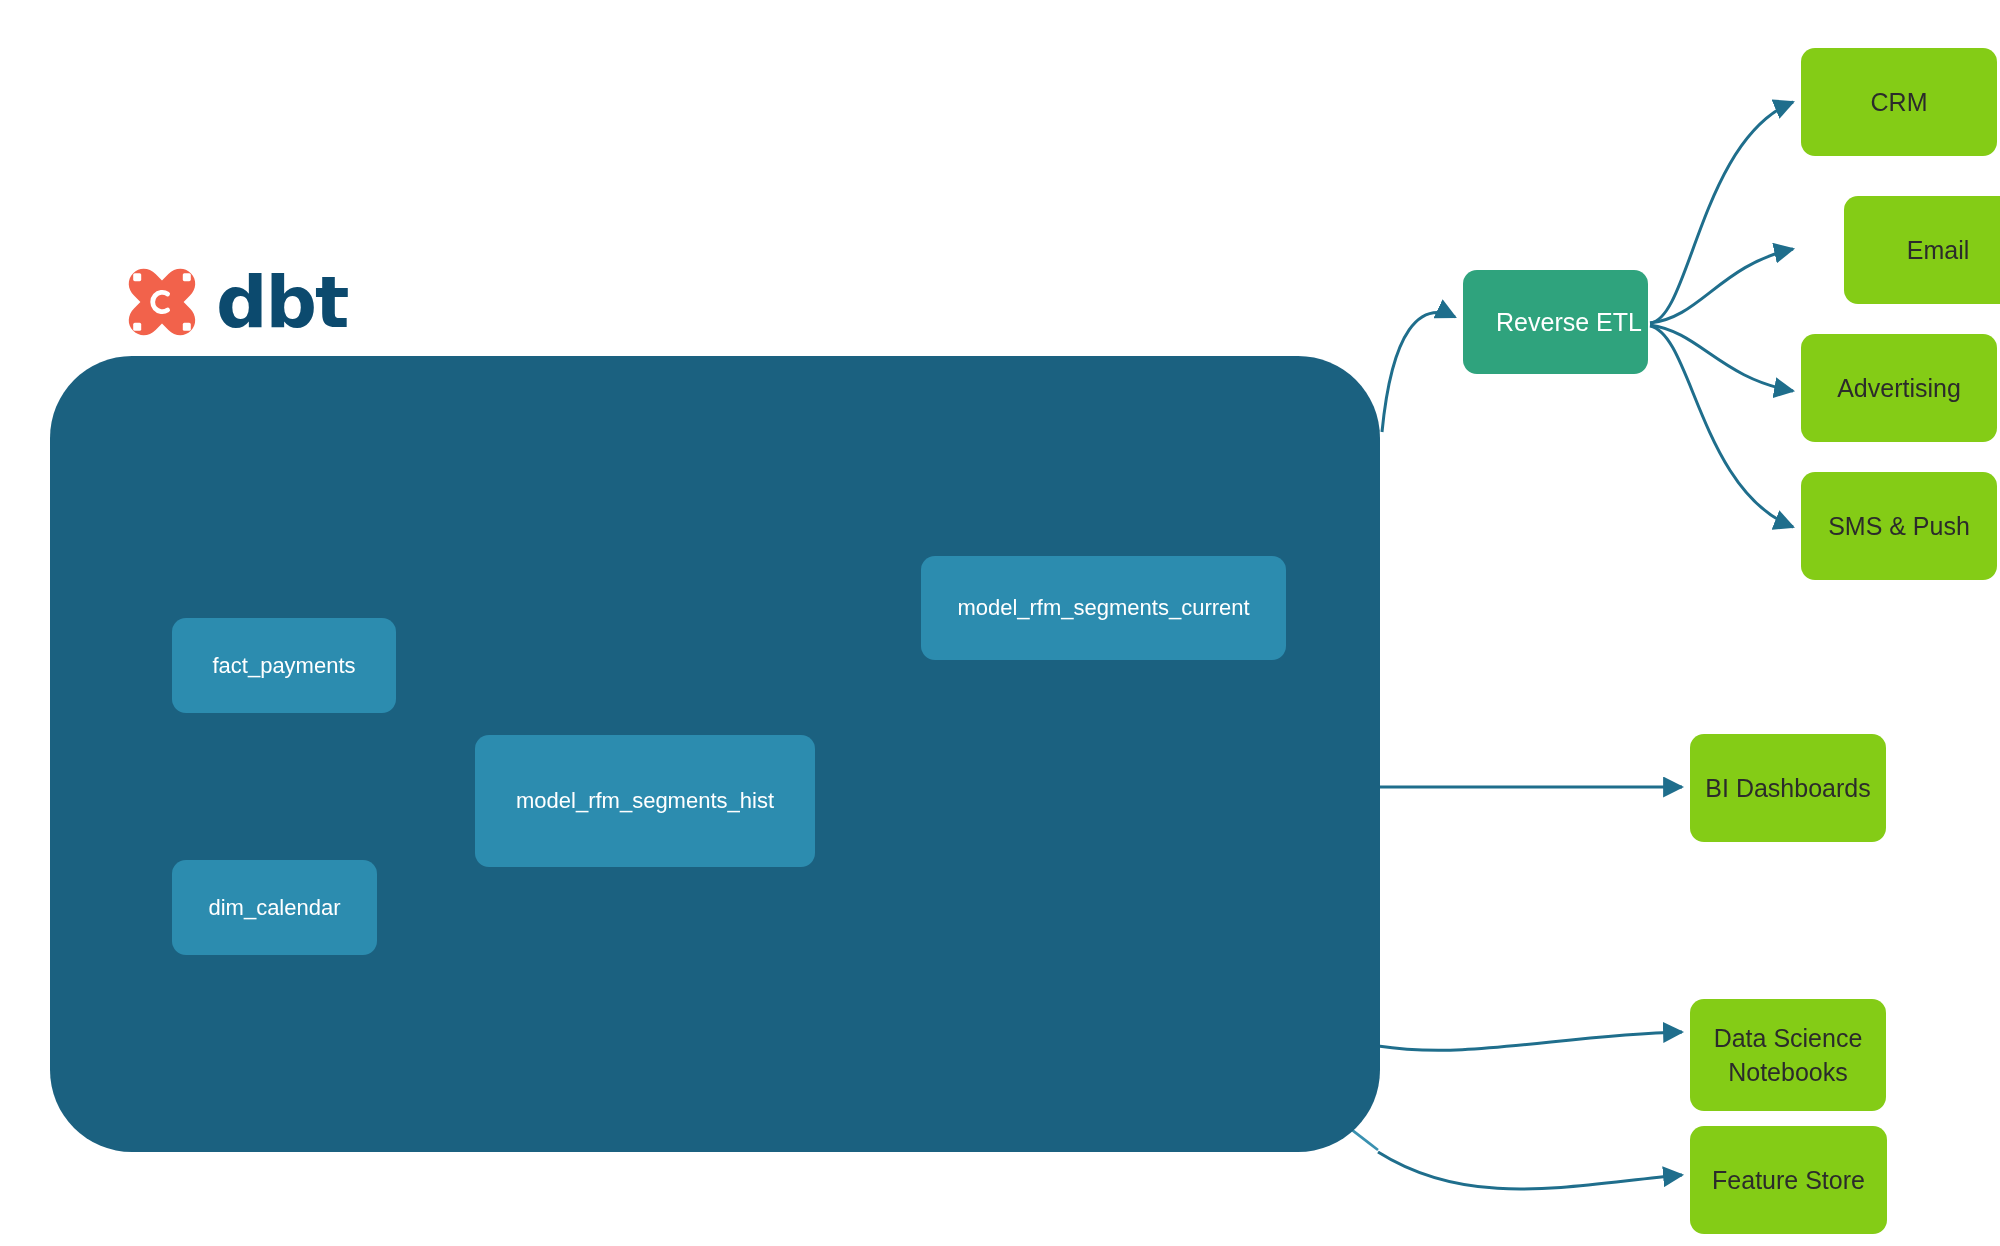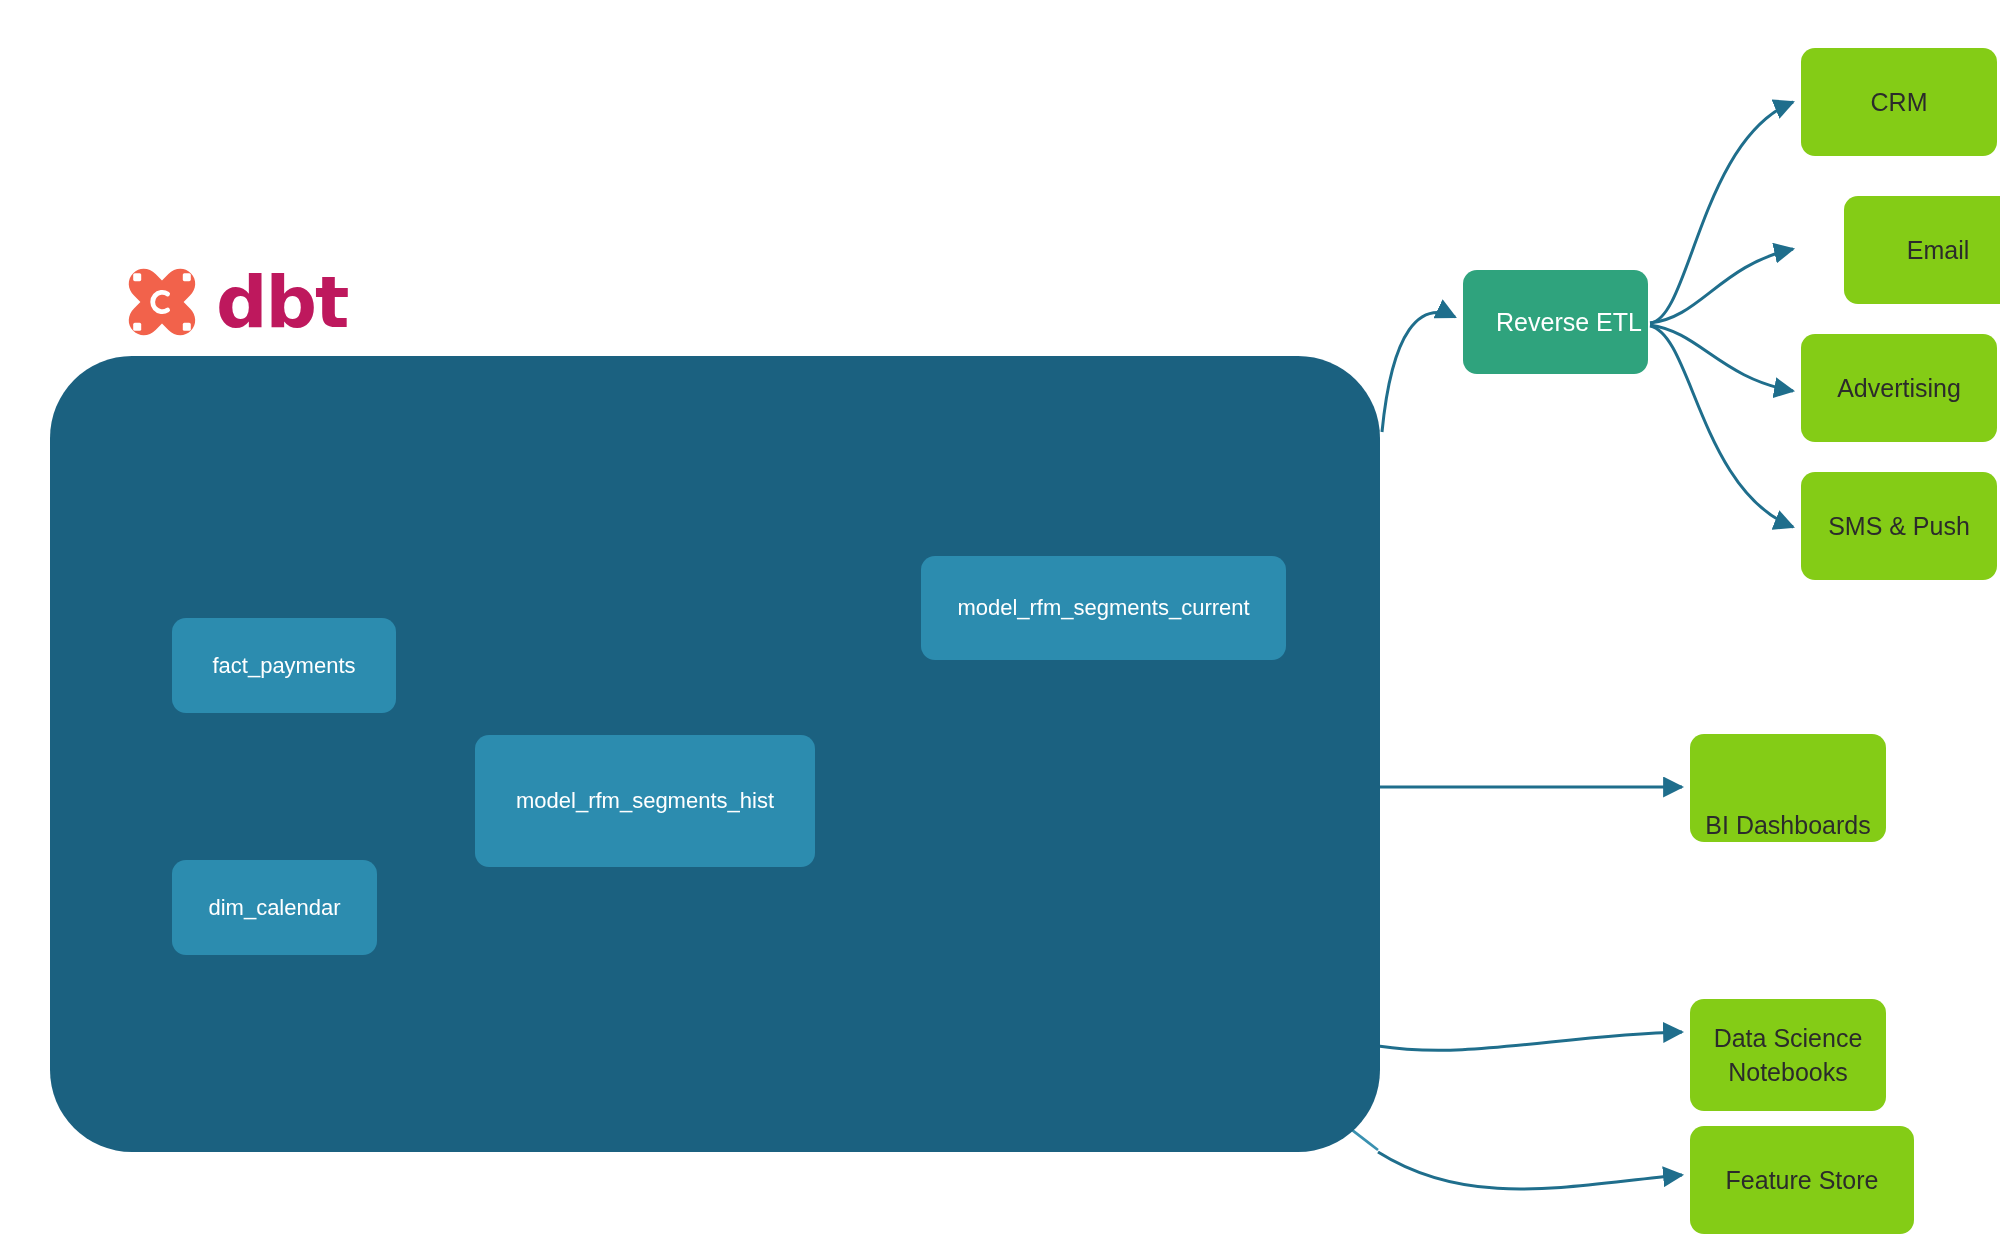--- a/index.html
+++ b/index.html
@@ -32,21 +32,21 @@
     display: flex;
     align-items: center;
     gap: 14px;
   }
   #dbt-mark { display: block; }
   #dbt-wordmark {
     font-family: "DejaVu Sans", sans-serif;
     font-weight: bold;
     font-size: 72px;
     line-height: 72px;
-    color: #be185d;
+    color: #0c4a6e;
     letter-spacing: -2px;
   }
   
   #dbt-container {
     position: absolute;
     left: 50px;
     top: 356px;
     width: 1330px;
     height: 796px;
     background: #1B6180;
@@ -84,23 +84,23 @@
   }
   #node-fact-payments     { left: 172px;  top: 618px;  width: 224px; height: 95px; }
   #node-dim-calendar      { left: 172px;  top: 860px;  width: 205px; height: 95px; }
   #node-rfm-hist          { left: 475px;  top: 735px;  width: 340px; height: 132px; text-align: right; }
   #node-rfm-current       { left: 921px;  top: 556px;  width: 365px; height: 104px; }
   #node-reverse-etl       { left: 1463px; top: 270px;  width: 185px; height: 104px; }
   #node-crm               { left: 1801px; top: 48px;   width: 196px; height: 108px; }
   #node-email             { left: 1844px; top: 196px;  width: 188px; height: 108px; }
   #node-advertising       { left: 1801px; top: 334px;  width: 196px; height: 108px; }
   #node-sms-push          { left: 1801px; top: 472px;  width: 196px; height: 108px; }
-  #node-bi-dashboards     { left: 1690px; top: 734px;  width: 196px; height: 108px; align-items: flex-end; }
+  #node-bi-dashboards     { left: 1690px; top: 734px;  width: 196px; height: 108px; }
   #node-ds-notebooks      { left: 1690px; top: 999px;  width: 196px; height: 112px; }
-  #node-feature-store     { left: 1690px; top: 1126px; width: 224px; height: 108px; }
+  #node-feature-store     { left: 1690px; top: 1126px; width: 197px; height: 108px; }
   .node-label { display: block; }
 </style>
 </head>
 <body>
 
 <div id="canvas">
 
   <svg id="edges" viewBox="0 0 2000 1246" xmlns="http://www.w3.org/2000/svg">
     <defs>
       <marker id="arrow-dark" viewBox="0 0 10 10" refX="9" refY="5" markerWidth="7" markerHeight="7" orient="auto-start-reverse">

